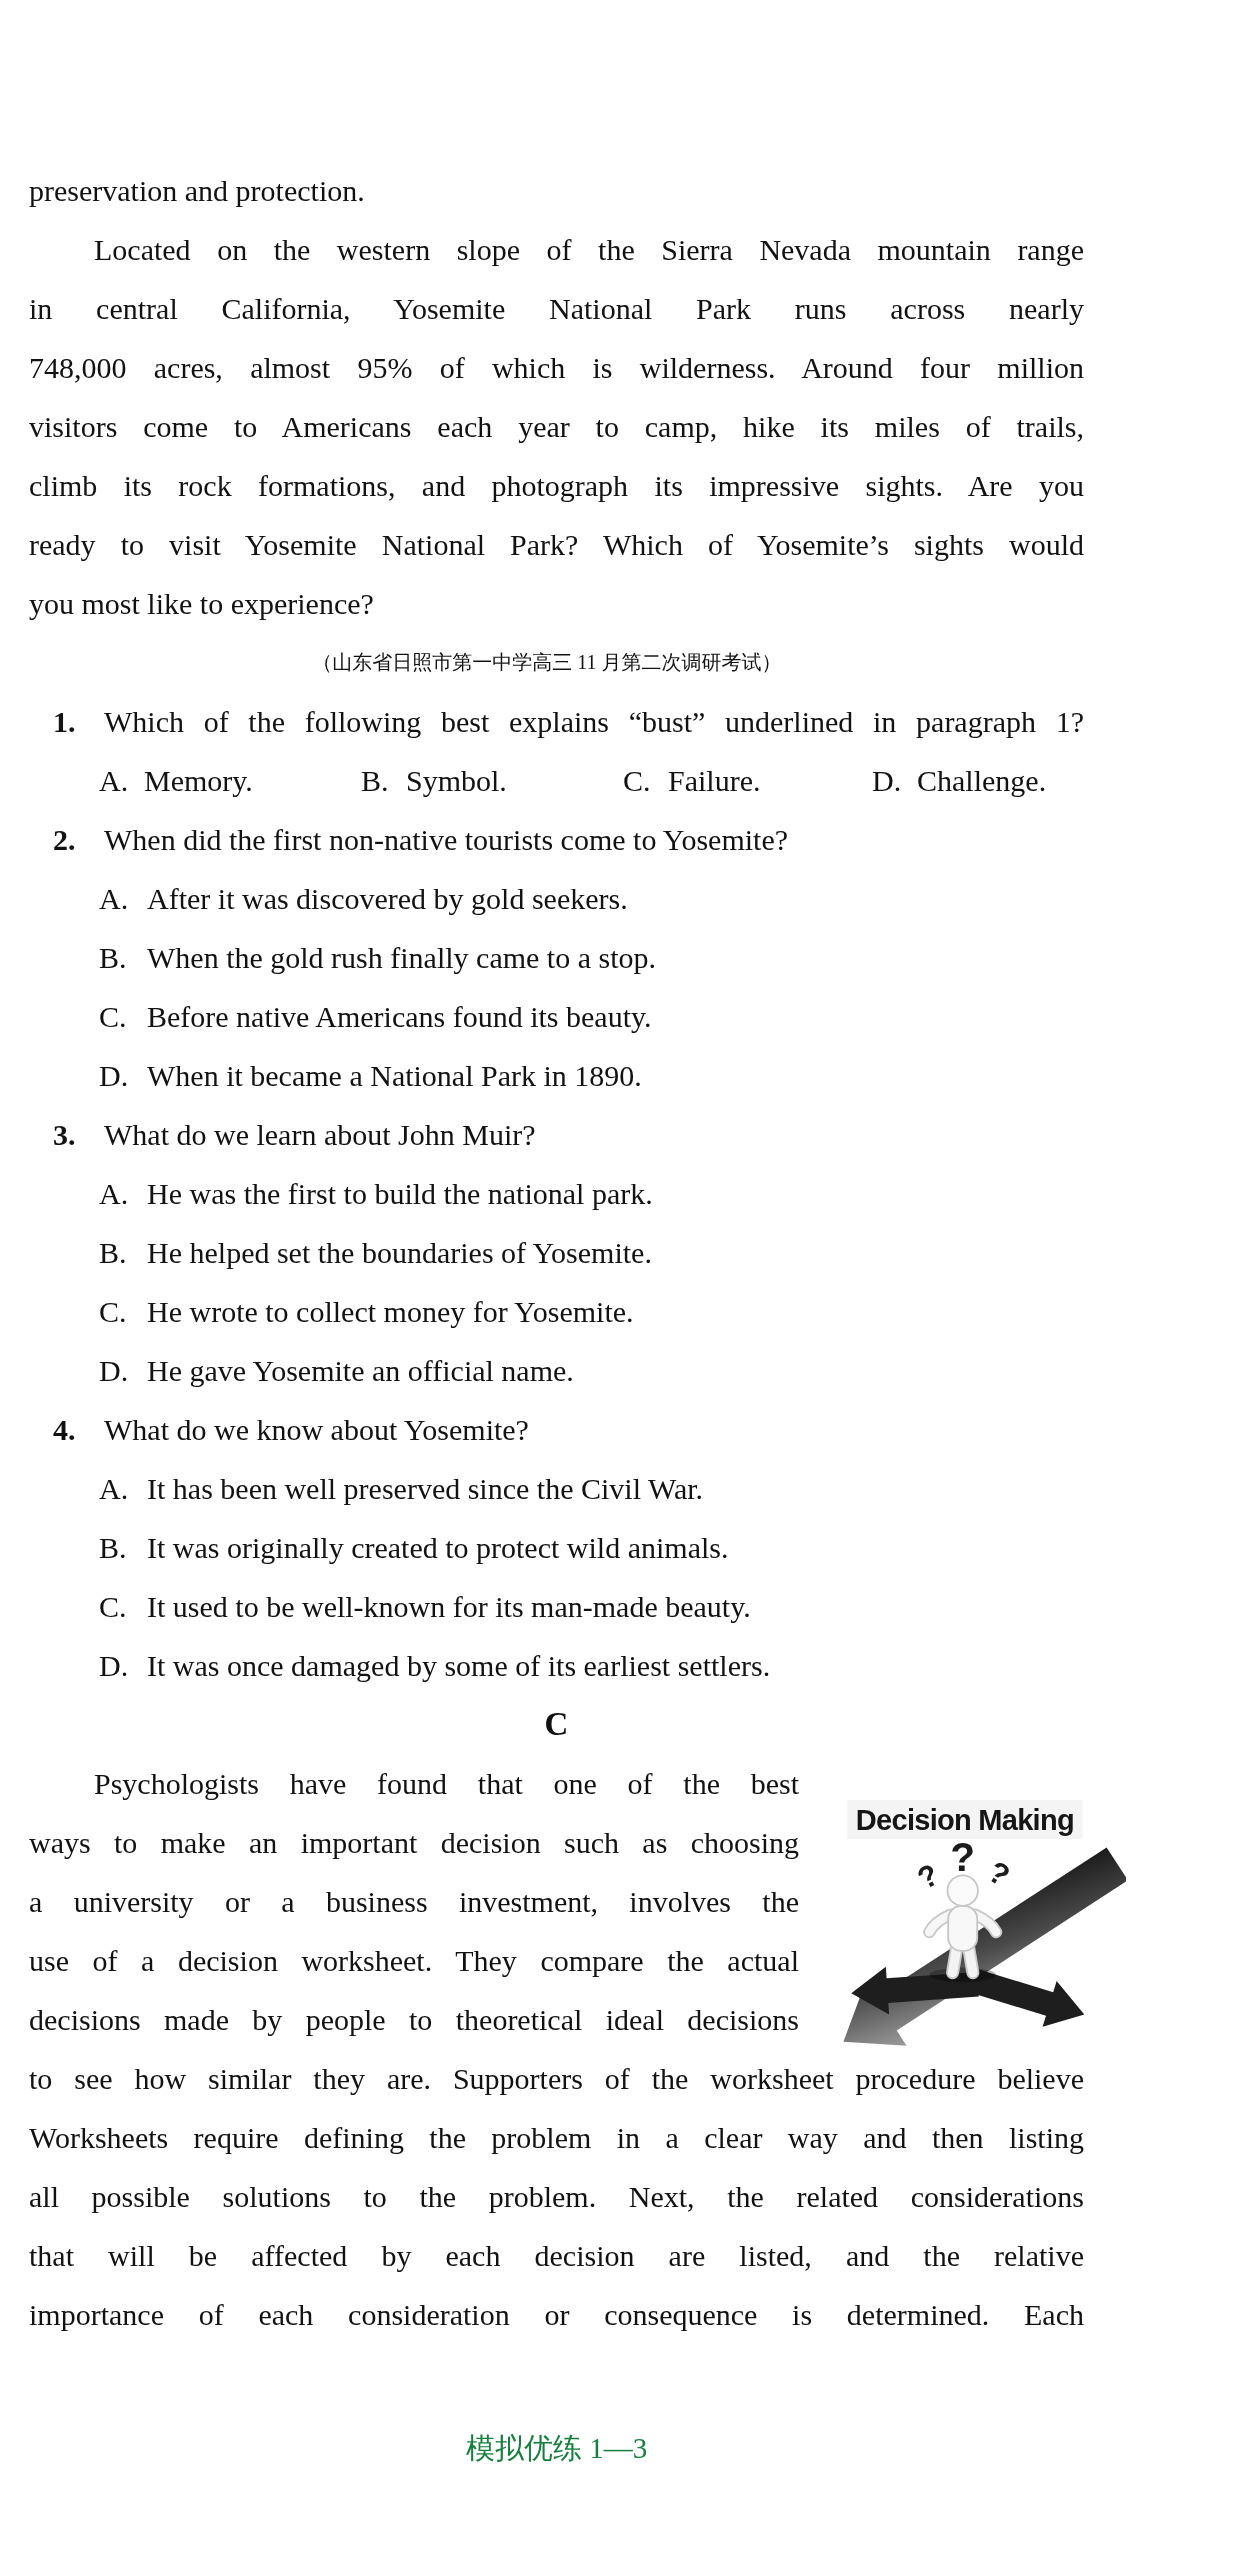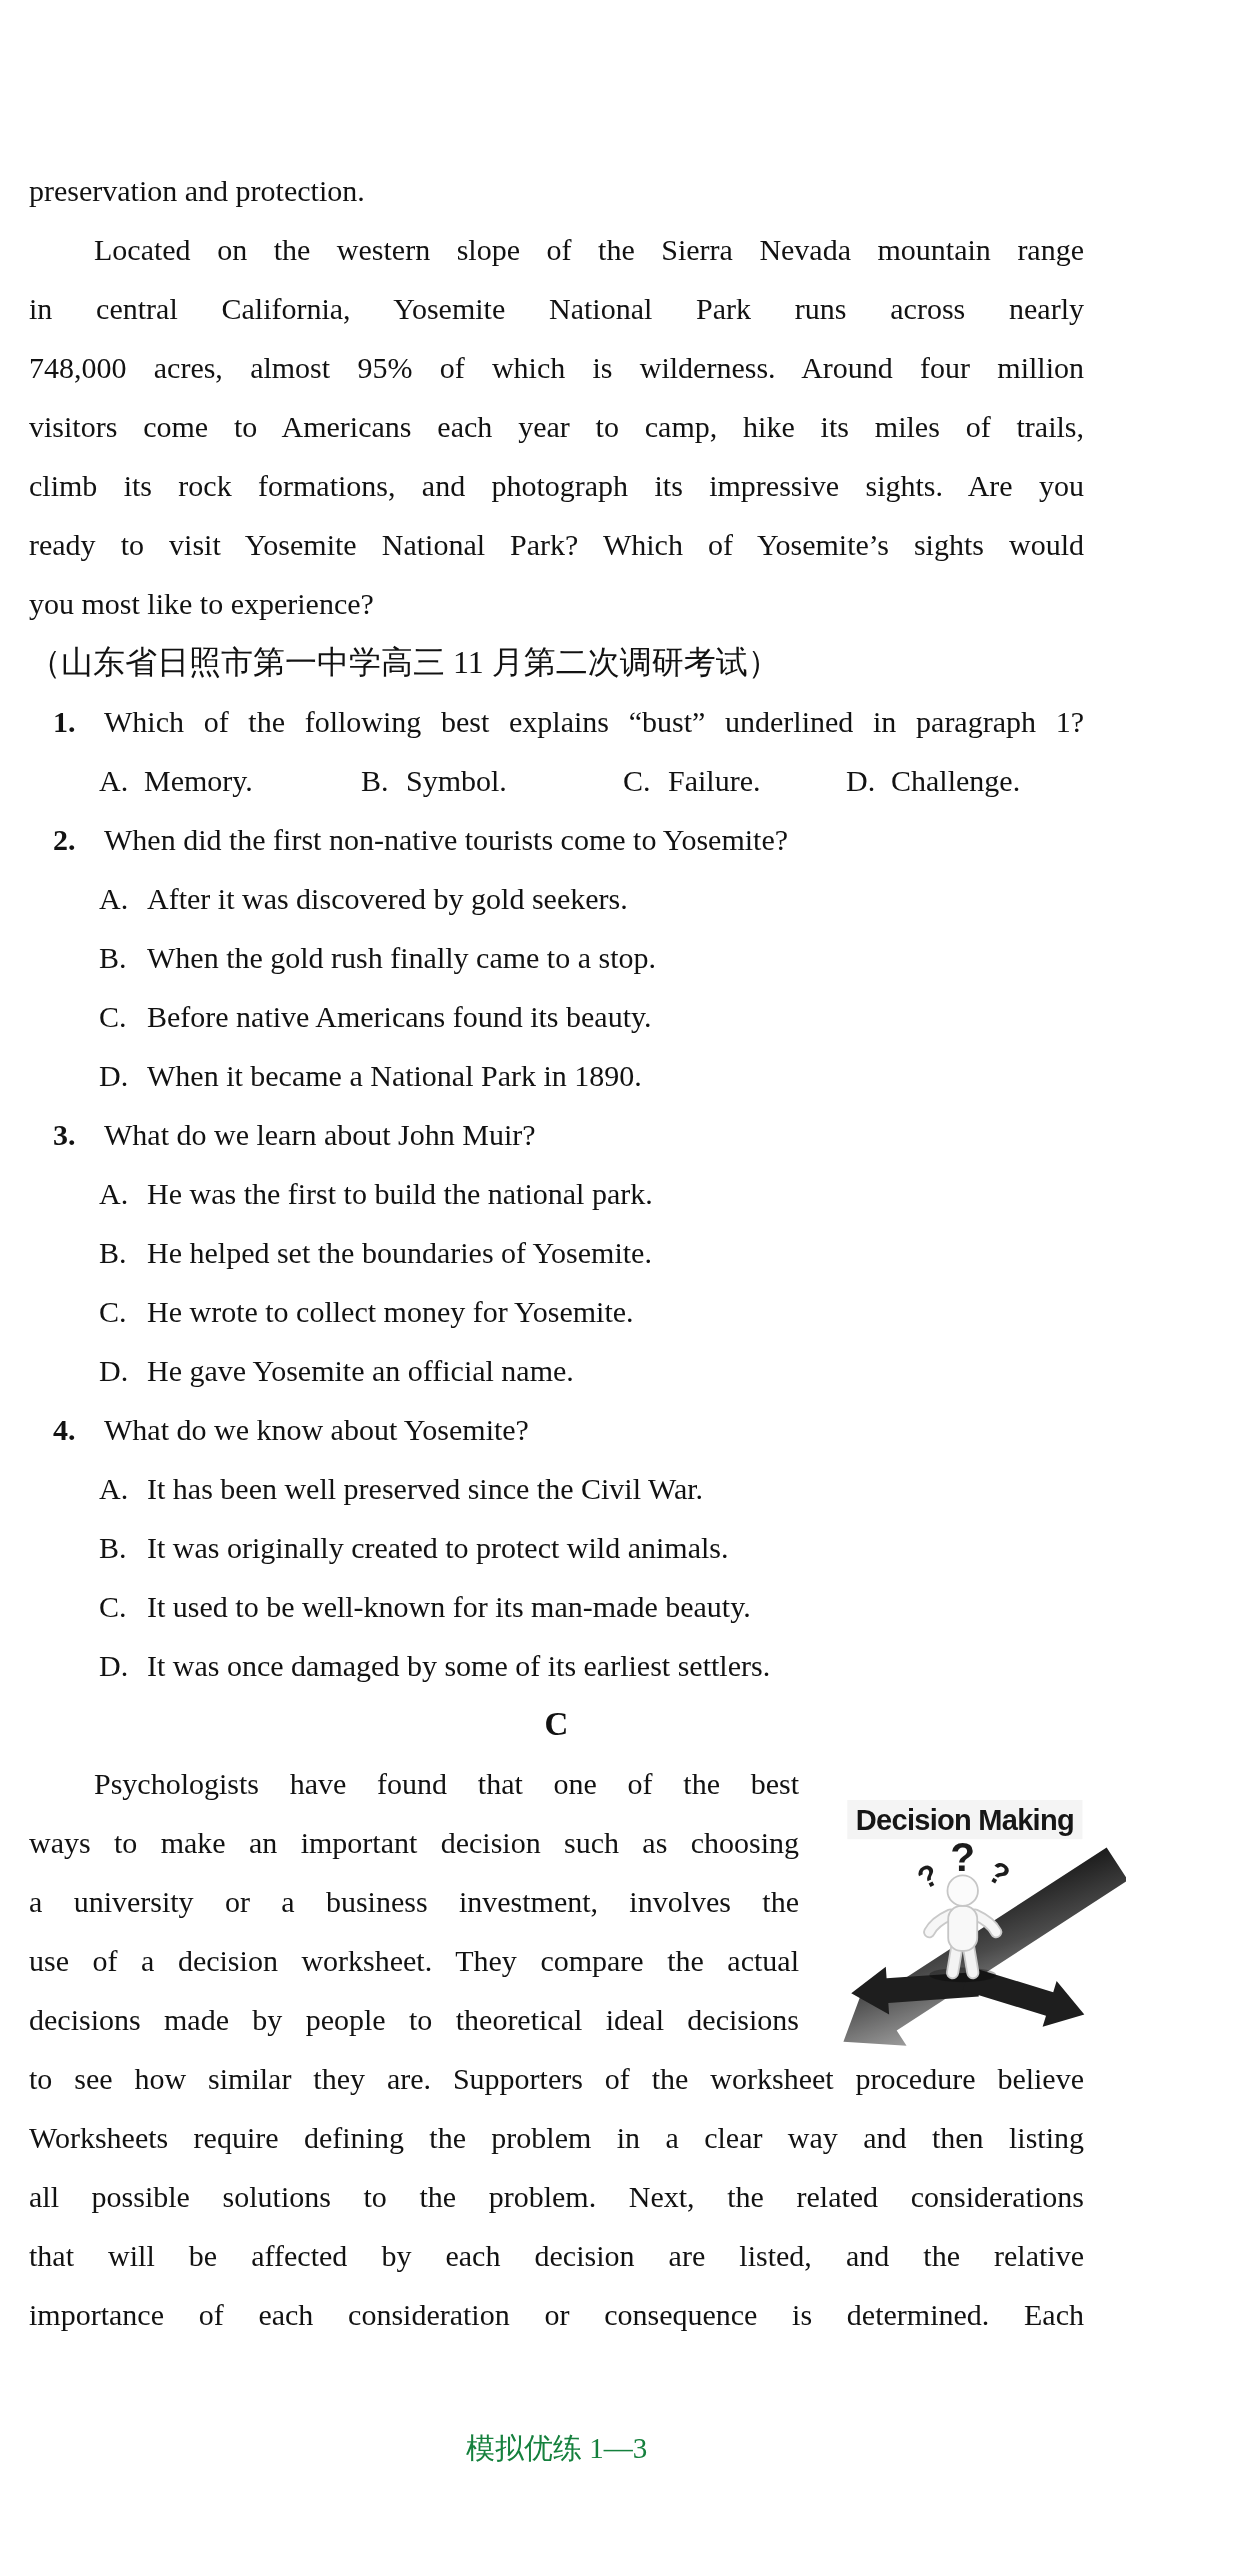--- a/index.html
+++ b/index.html
@@ -5,30 +5,30 @@
   html,body{margin:0;padding:0;background:#ffffff;}
   .page{
     position:relative;width:1249px;height:2576px;background:#ffffff;
     font-family:"Liberation Serif", serif;color:#121212;overflow:hidden;
   }
   .content{position:absolute;left:29px;top:0;width:1055px;padding-top:161px;}
   .line{height:59px;line-height:59px;font-size:30px;}
   .just{text-align:justify;text-align-last:justify;font-family:Liberation Serif, serif;}
   .indent{text-indent:65px;}
   .narrow{width:770px;}
-  .src{text-align:left;padding-right:19px;font-size:32px;}
+  .src{text-align:center;padding-right:19px;font-size:20px;}
   .qline{position:relative;padding-left:75px;}
   .qline .qnum{position:absolute;left:24px;top:0;font-weight:bold;}
   .qjust{text-align:justify;text-align-last:justify;}
   .optline{position:relative;padding-left:118px;}
   .optline .optletter{position:absolute;left:70px;top:0;}
   .optrow{position:relative;}
   .optrow .opt{position:absolute;top:0;white-space:nowrap;}
   .opt .l{display:inline-block;min-width:45px;}
-  .opt.o0{left:70px;} .opt.o1{left:332px;} .opt.o2{left:594px;} .opt.o3{left:817px;}
+  .opt.o0{left:70px;} .opt.o1{left:332px;} .opt.o2{left:594px;} .opt.o3{left:843px;}
   .heading{text-align:center;text-align-last:center;font-weight:bold;font-size:33px;}
   .footer{
     position:absolute;left:29px;top:2426px;width:1055px;height:44px;line-height:44px;
     text-align:center;font-size:29px;color:#15803d;
   }
   .decision{position:absolute;left:827px;top:1791px;width:299px;height:256px;}
 </style>
 </head>
 <body>
 

